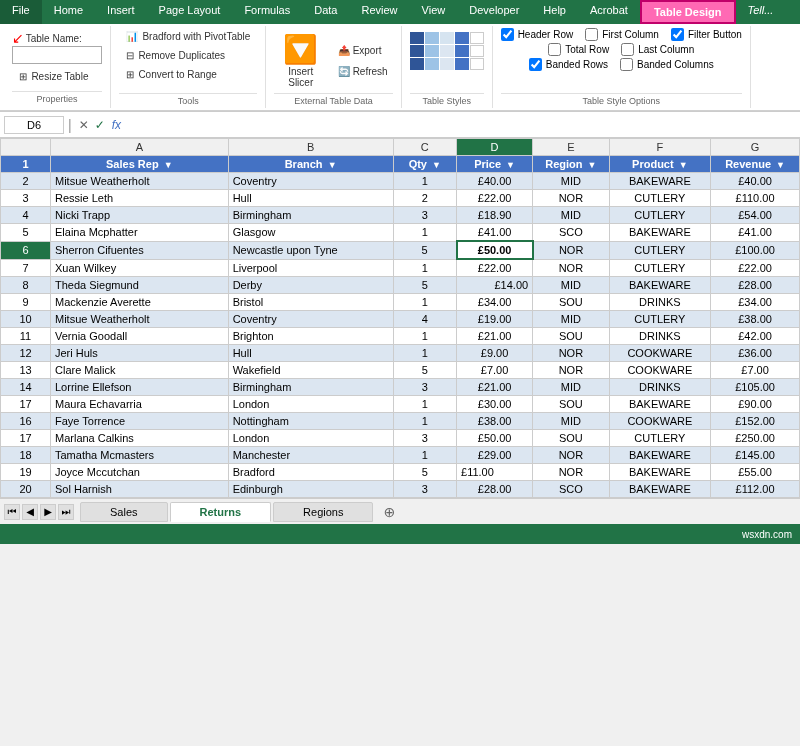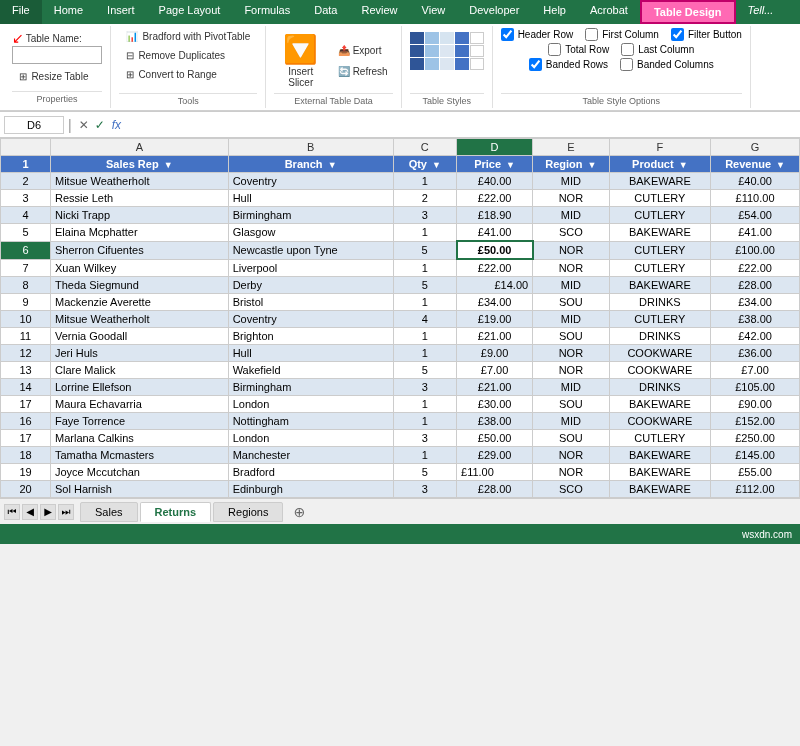--- a/index.html
+++ b/index.html
@@ -99,21 +99,21 @@
 
     
     .active-cell { background: #fff !important; border: 2px solid #217346 !important; color: #000 !important; font-weight: bold; }
 
     
     .drop-arrow { font-size: 9px; margin-left: 2px; }
 
     
     .sheet-tabs { display: flex; align-items: center; background: #f0f0f0; border-top: 1px solid #ccc; height: 26px; padding: 0 4px; }
     .sheet-tab {
-      padding: 3px 14px;
+      padding: 3px 29px;
       font-size: 11px;
       cursor: pointer;
       border: 1px solid #ccc;
       background: #e0e0e0;
       margin-right: 2px;
       border-radius: 2px 2px 0 0;
     }
     .sheet-tab.active { background: #fff; border-bottom: 1px solid #fff; color: #217346; font-weight: bold; }
     .add-sheet { padding: 3px 8px; cursor: pointer; font-size: 14px; color: #666; background: transparent; border: none; }
     .sheet-nav { display: flex; gap: 2px; margin-right: 6px; }

